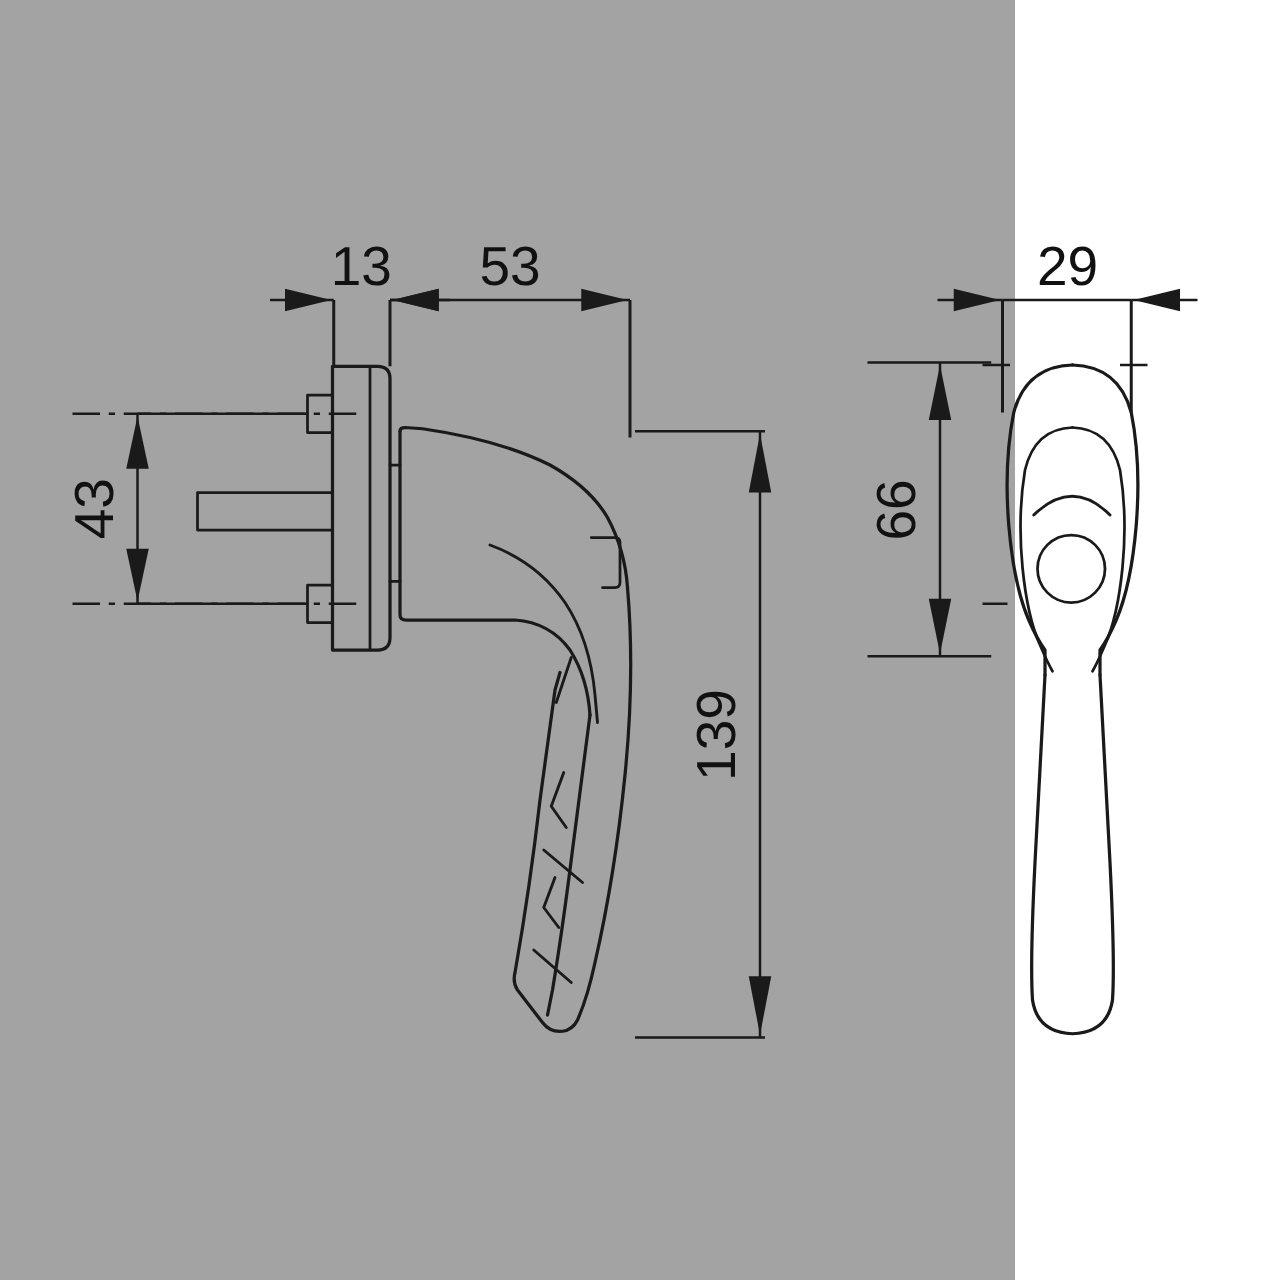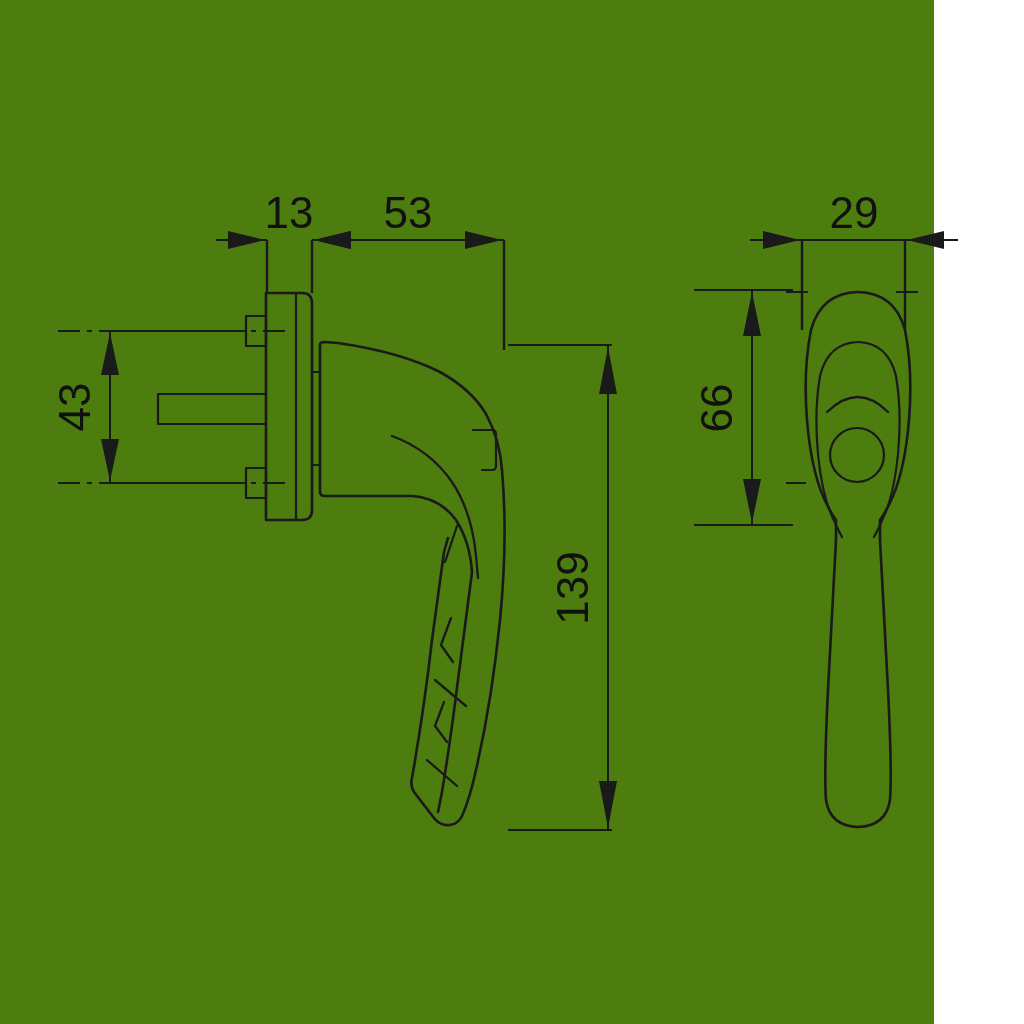--- a/index.html
+++ b/index.html
@@ -8,23 +8,23 @@
     background: #ffffff;
   }
   body {
     width: 1024px;
     height: 1024px;
     font-family: "Liberation Sans", sans-serif;
     overflow: hidden;
   }
   #drawing-root {
     position: relative;
-    width: 934px;
+    width: 812px;
     height: 1024px;
-    background: #4d7c0f;
+    background: #a3a3a3;
   }
   svg.tech-drawing {
     display: block;
     width: 1024px;
     height: 1024px;
   }
   .outline {
     fill: none;
     stroke: #1a1a1a;
     stroke-width: 2.6;

